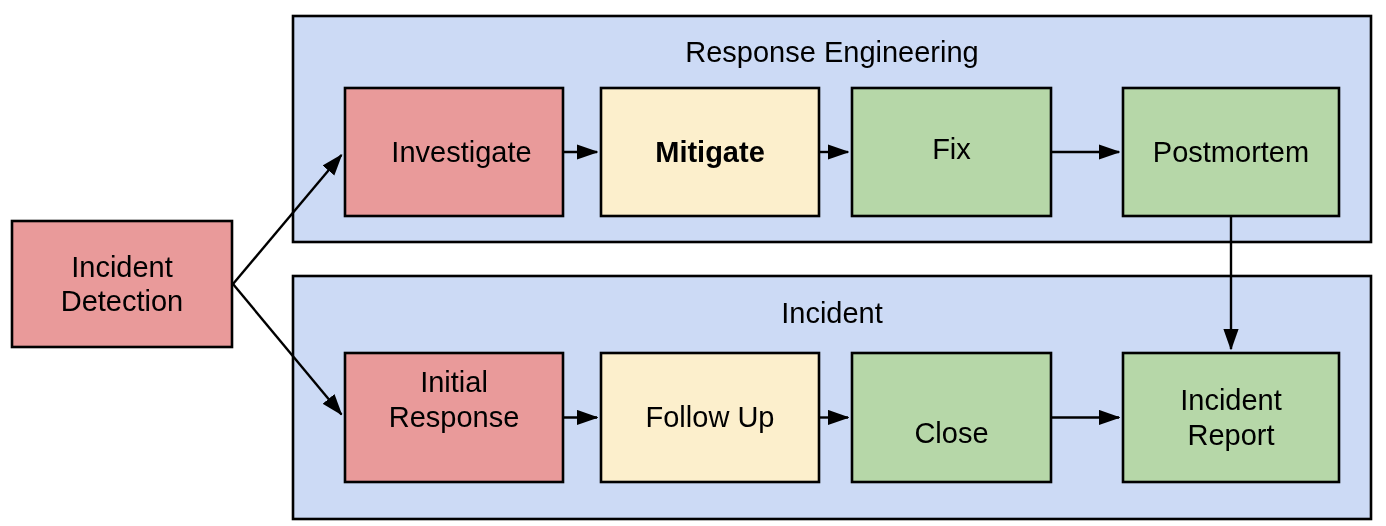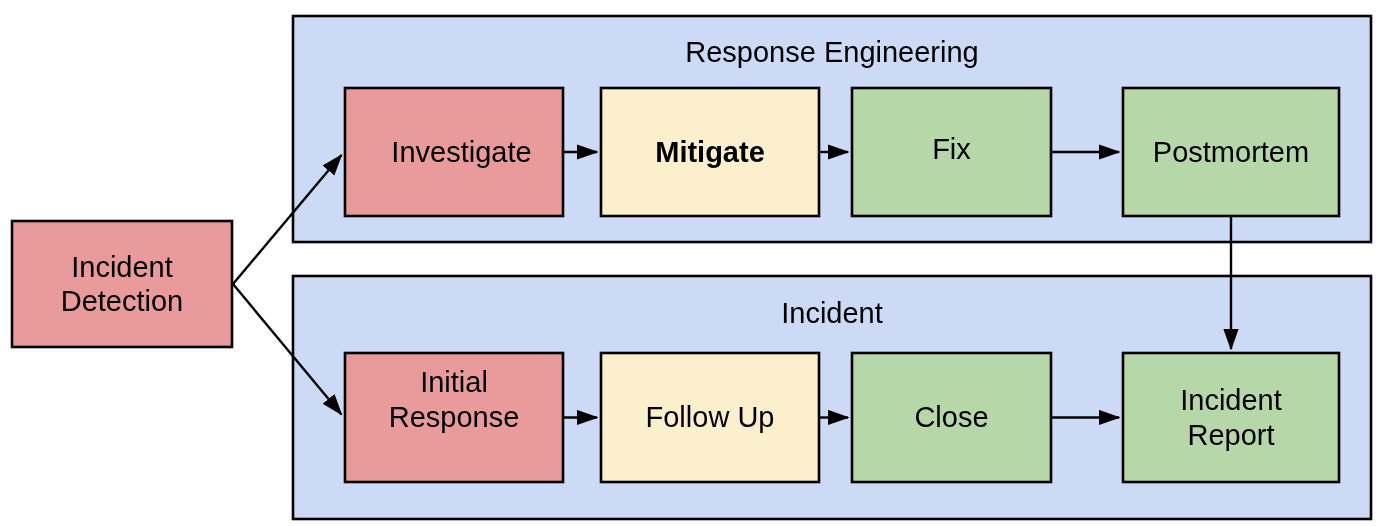--- a/index.html
+++ b/index.html
@@ -92,18 +92,18 @@
   <div id="node-labels">
       <div class="node-label" style="left: 11px; top: 220px; width: 222px; height: 128px;">Incident
 Detection</div>
       <div class="node-label" style="left: 344px; top: 87px; width: 235px; height: 130px;">Investigate</div>
       <div class="node-label" style="left: 600px; top: 87px; width: 220px; height: 130px; font-weight: bold;">Mitigate</div>
       <div class="node-label" style="left: 851px; top: 87px; width: 201px; height: 125px;">Fix</div>
       <div class="node-label" style="left: 1122px; top: 87px; width: 218px; height: 130px; text-align: center;">Postmortem</div>
       <div class="node-label" style="left: 344px; top: 352px; width: 220px; height: 95px;">Initial
 Response</div>
       <div class="node-label" style="left: 600px; top: 352px; width: 220px; height: 131px;">Follow Up</div>
-      <div class="node-label" style="left: 851px; top: 352px; width: 201px; height: 131px;">Close</div>
+      <div class="node-label" style="left: 851px; top: 368px; width: 201px; height: 131px;">Close</div>
       <div class="node-label" style="left: 1122px; top: 352px; width: 218px; height: 131px;">Incident
 Report</div>
     </div>
 
 </div>
 
 </body></html>

